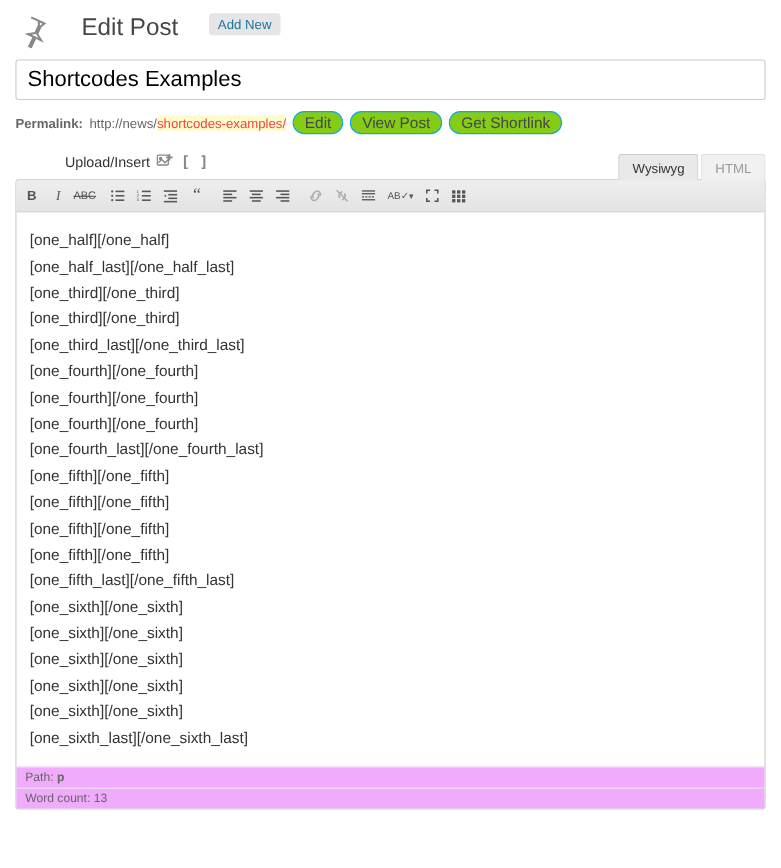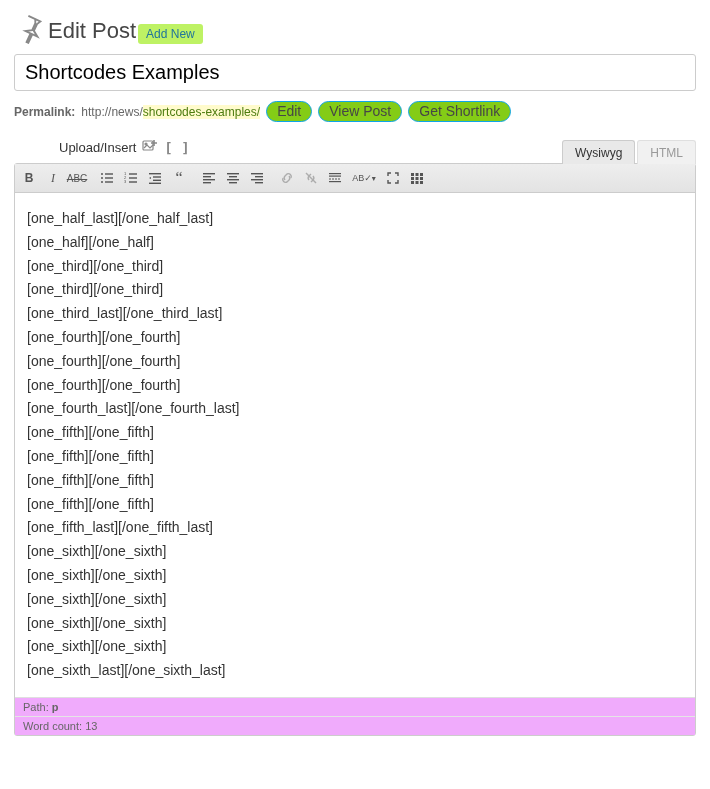--- a/index.html
+++ b/index.html
@@ -1,24 +1,24 @@
 <!DOCTYPE html>
 <html><head>
 <meta charset="utf-8">
 <style>
   * { box-sizing: border-box; margin: 0; padding: 0; }
   body { font-family: "Helvetica Neue", Helvetica, Arial, sans-serif; font-size: 13px; color: #333; background: #fff; padding: 12px 14px; width: 710px; }
-  .header-row { display: flex; align-items: flex-end; gap: 2px; margin-bottom: 10px; }
+  .header-row { display: flex; align-items: flex-start; gap: 28px; margin-bottom: 10px; }
   .thumbtack { width: 32px; height: 32px; color: #888; }
   .page-title { font-size: 22px; font-weight: normal; color: #464646; text-shadow: 0 1px 0 #fff; }
-  .add-new { display: inline-block; font-size: 12px; color: #21759b; background: #bef264; padding: 3px 8px; border-radius: 3px; cursor: pointer; }
+  .add-new { display: inline-block; font-size: 12px; color: #21759b; background: #e5e5e5; padding: 3px 8px; border-radius: 3px; cursor: pointer; }
   .title-box { width: 100%; border: 1px solid #ccc; padding: 6px 10px; font-size: 20px; background: #fff; margin-bottom: 4px; border-radius: 3px; }
   .permalink-row { display: flex; align-items: center; gap: 6px; flex-wrap: wrap; margin: 6px 0 16px 0; font-size: 12px; color: #666; }
   .permalink-label { font-weight: bold; color: #666; }
-  .slug-highlight { background: #fffbcc; color: #4d7c0f; }
+  .slug-highlight { background: #fffbcc; color: #ef4444; }
   .wp-small-btn { display: inline-block; padding: 2px 10px; font-size: 14px; color: #464646; background: #84cc16; border: 1px solid #0ea5e9; border-radius: 11px; cursor: pointer; line-height: 15px; }
   .meta-row { display: flex; align-items: flex-end; justify-content: space-between; margin-bottom: 0; }
   .upload-insert { display: flex; align-items: center; gap: 6px; font-size: 13px; color: #333; padding-bottom: 6px; margin-left: 45px; }
   .upload-icon { width: 16px; height: 16px; color: #888; cursor: pointer; }
   .bracket-icon { font-family: monospace; font-size: 14px; font-weight: bold; color: #888; cursor: pointer; }
   .tabs { display: flex; gap: 2px; }
   .tab { padding: 5px 12px 4px; font-size: 12px; color: #999; border: 1px solid #dfdfdf; border-bottom: none; border-top-left-radius: 3px; border-top-right-radius: 3px; background: #f1f1f1; cursor: pointer; position: relative; top: 1px; }
   .tab.active { color: #333; background: #e9e9e9; border-color: #ccc; z-index: 2; }
   .editor-wrap { border: 1px solid #ccc; background: #fff; border-radius: 3px; }
   .toolbar { display: flex; gap: 2px; padding: 3px; background: linear-gradient(#eeeeee,#e3e3e3); border-bottom: 1px solid #ccc; align-items: center; }
@@ -186,22 +186,22 @@
           <rect x="5.5" y="6" width="3" height="3"></rect>
           <rect x="10" y="6" width="3" height="3"></rect>
           <rect x="1" y="10" width="3" height="3"></rect>
           <rect x="5.5" y="10" width="3" height="3"></rect>
           <rect x="10" y="10" width="3" height="3"></rect>
         </svg>
     </div>
   </div>
 
   <div class="editor-content" id="editor-content">
+      <p>[one_half][/one_half]</p>
       <p>[one_half_last][/one_half_last]</p>
-      <p>[one_half][/one_half]</p>
       <p>[one_third][/one_third]</p>
       <p>[one_third][/one_third]</p>
       <p>[one_third_last][/one_third_last]</p>
       <p>[one_fourth][/one_fourth]</p>
       <p>[one_fourth][/one_fourth]</p>
       <p>[one_fourth][/one_fourth]</p>
       <p>[one_fourth_last][/one_fourth_last]</p>
       <p>[one_fifth][/one_fifth]</p>
       <p>[one_fifth][/one_fifth]</p>
       <p>[one_fifth][/one_fifth]</p>

